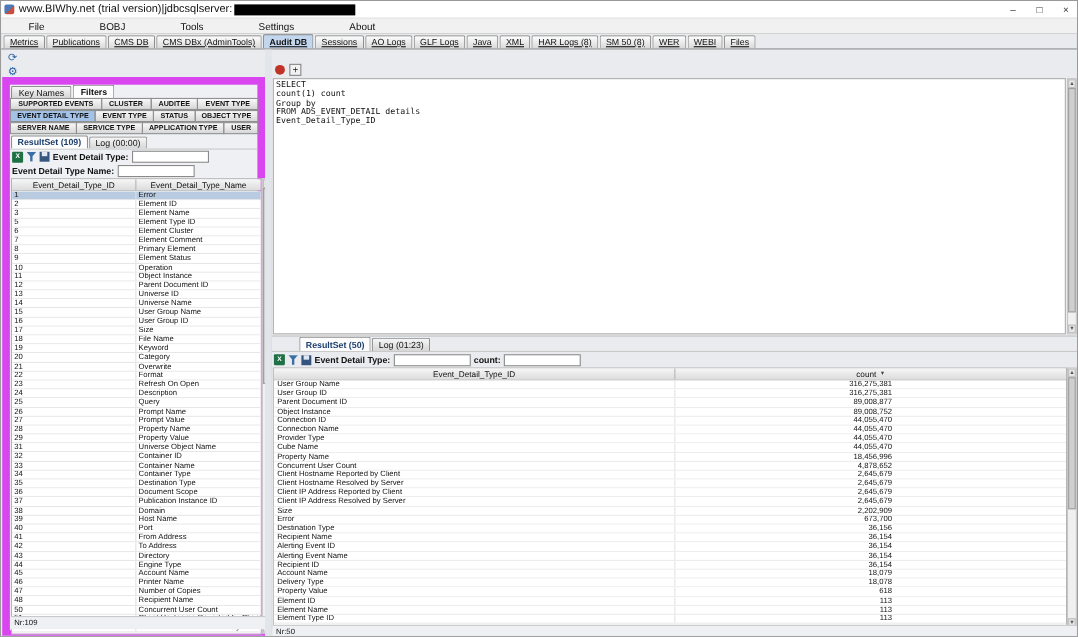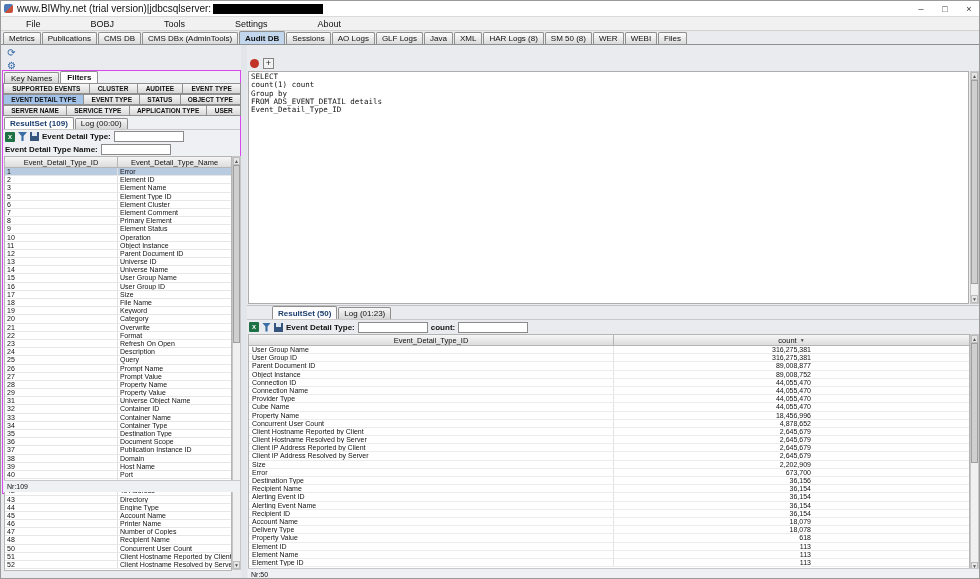--- a/index.html
+++ b/index.html
@@ -15,46 +15,46 @@
   .redacted{display:inline-block;width:110px;height:10px;background:#000;margin-left:2px;}
   .win-buttons{margin-left:auto;display:flex;height:100%;}
   .win-btn{width:24px;height:100%;display:flex;align-items:center;justify-content:center;font-size:9px;color:#333;}
 
   
   .menubar{position:absolute;left:0;top:16px;width:980px;height:14px;background:#f1f1f1;
     border-bottom:1px solid #d2d2d2;display:flex;align-items:center;font-size:9px;}
   .menu-item{padding:0 25px;height:100%;display:flex;align-items:center;cursor:default;}
 
   
-  .maintabs{position:absolute;left:0;top:30px;width:980px;height:13px;display:flex;align-items:flex-end;padding-left:2px;}
+  .maintabs{position:absolute;left:0;top:30px;width:980px;height:13px;display:flex;align-items:flex-end;padding-left:2px;text-decoration:underline;}
   .mtab{font-size:8px;height:12px;padding:0 5px;margin-right:1px;display:flex;align-items:center;
     border:1px solid #8f8f8f;border-bottom:none;border-radius:2px 2px 0 0;
     background:linear-gradient(#fdfdfd,#d9d9d9);white-space:nowrap;}
   .mtab.selected{background:#c2d6ee;height:13px;font-weight:bold;}
 
   
   .content{position:absolute;left:0;top:43px;width:980px;height:536px;border-top:1px solid #8f8f8f;background:#e9ebee;}
 
   .side-toolbar{position:absolute;left:3px;top:1px;width:18px;}
   .side-icon{width:15px;height:13px;font-size:10px;line-height:13px;text-align:center;color:#2f66a8;cursor:pointer;}
 
   .splitter{position:absolute;left:240px;top:0;width:6px;height:536px;background:#e2e5e9;cursor:col-resize;}
 
   
-  .left-panel{position:absolute;left:1px;top:25px;width:239px;height:424px;border:1px solid #d946ef;background:#eef0f3;}
+  .left-panel{position:absolute;left:1px;top:25px;width:239px;height:510px;border:7px solid #d946ef;background:#eef0f3;}
   .lp-tabs{height:12px;display:flex;align-items:flex-end;padding-left:1px;}
   .lp-tab{font-size:8px;height:11px;padding:0 6px;margin-right:1px;display:flex;align-items:center;
     border:1px solid #8f8f8f;border-bottom:none;border-radius:2px 2px 0 0;background:linear-gradient(#f6f6f6,#d6d6d6);}
   .lp-tab.selected{background:#fdfdfd;font-weight:bold;height:12px;}
   .ftab-row{display:flex;height:11px;}
   .ftab{flex:1 1 auto;font-size:6.5px;font-weight:bold;display:flex;align-items:center;justify-content:center;
     border:1px solid #909090;margin-right:-1px;background:linear-gradient(#f8f8f8,#d8d8d8);
     white-space:nowrap;overflow:hidden;padding:0 2px;}
   .ftab.selected{background:#a3c2e8;}
-  .rs-tabs{height:12px;display:flex;align-items:center;padding-left:1px;margin-top:1px;}
+  .rs-tabs{height:12px;display:flex;align-items:flex-end;padding-left:1px;margin-top:1px;}
   .rs-tab{font-size:8px;height:11px;padding:0 5px;margin-right:1px;display:flex;align-items:center;
     border:1px solid #8f8f8f;border-bottom:none;border-radius:2px 2px 0 0;background:linear-gradient(#f6f6f6,#d6d6d6);}
   .rs-tab.selected{background:#fdfdfd;font-weight:bold;color:#1c3e6e;height:12px;}
 
   .tb-row{display:flex;align-items:center;gap:3px;padding:0 2px;}
   .lp-toolbar{height:14px;border-top:1px solid #c9c9c9;}
   .lp-field-row{height:13px;}
   .bold-label{font-size:8px;font-weight:bold;white-space:nowrap;}
   input.tiny{width:70px;height:11px;border:1px solid #8a8a8a;font-size:8px;padding:0 2px;background:#fff;
     font-family:"Liberation Sans",sans-serif;}

